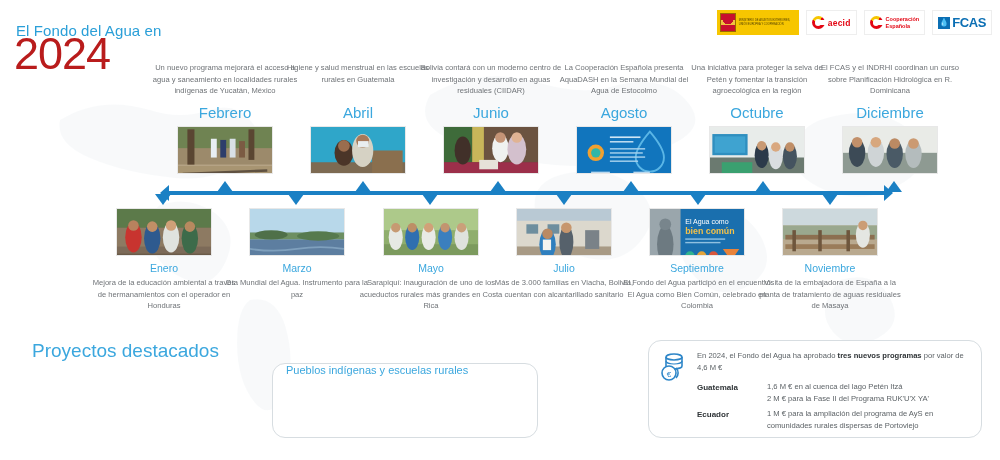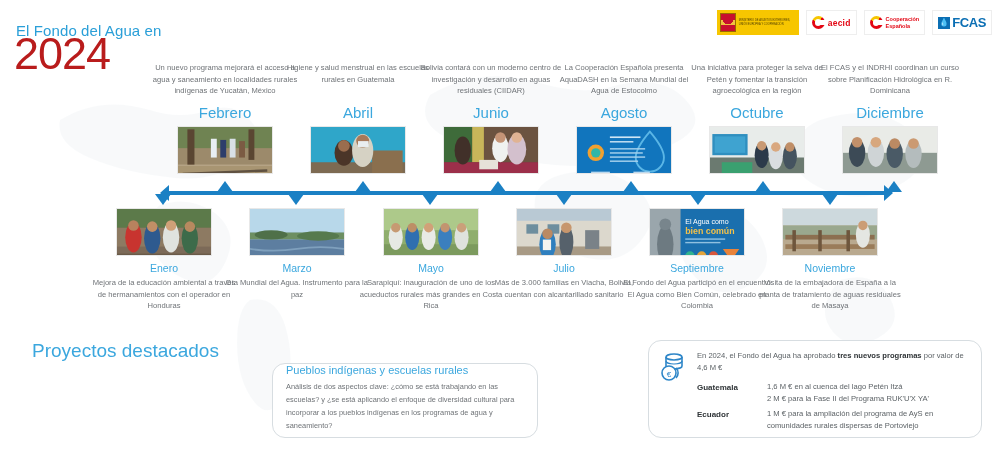--- a/index.html
+++ b/index.html
@@ -456,21 +456,20 @@
     </div>
     <div class="bot-month">Noviembre</div>
     <div class="bot-desc">Visita de la embajadora de España a la planta de tratamiento de aguas residuales de Masaya</div>
   </div>
 
   <div class="section-title">Proyectos destacados</div>
 
 
   <div class="card card-b">
     <div class="card-title">Pueblos indígenas y escuelas rurales</div>
-    <div class="card-body">Análisis de dos aspectos clave: ¿cómo se está trabajando en las escuelas? y ¿se está aplicando el enfoque de diversidad cultural para incorporar a los pueblos indígenas en los programas de agua y saneamiento?</div>
   </div>
 
   <div class="money-card">
     <div class="coins-icon">
       <svg viewBox="0 0 30 30" width="30" height="30">
         <ellipse cx="15" cy="5" rx="8" ry="3" fill="none" stroke="#2e86c8" stroke-width="1.6"></ellipse>
         <path d="M7 5 v9 a8 3 0 0 0 16 0 V5" fill="none" stroke="#2e86c8" stroke-width="1.6"></path>
         <path d="M7 9 a8 3 0 0 0 16 0" fill="none" stroke="#2e86c8" stroke-width="1.2"></path>
         <circle cx="10" cy="21" r="7" fill="#fff" stroke="#2e86c8" stroke-width="1.6"></circle>
         <text x="10" y="24.5" font-family="Liberation Sans" font-size="8" fill="#2e86c8" text-anchor="middle">€</text>

